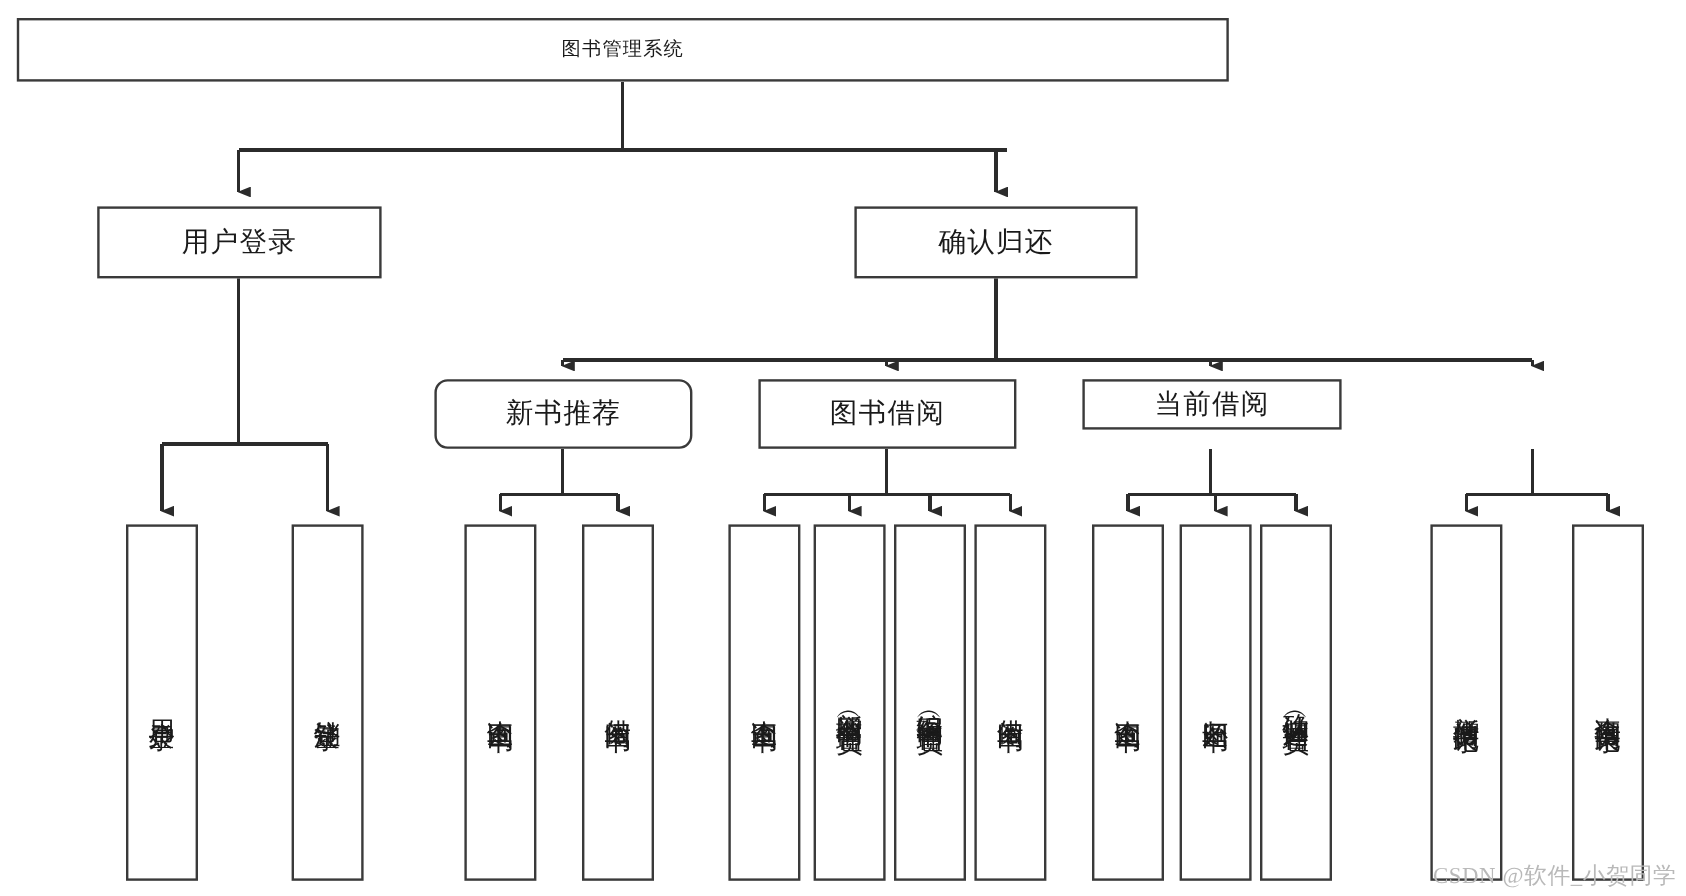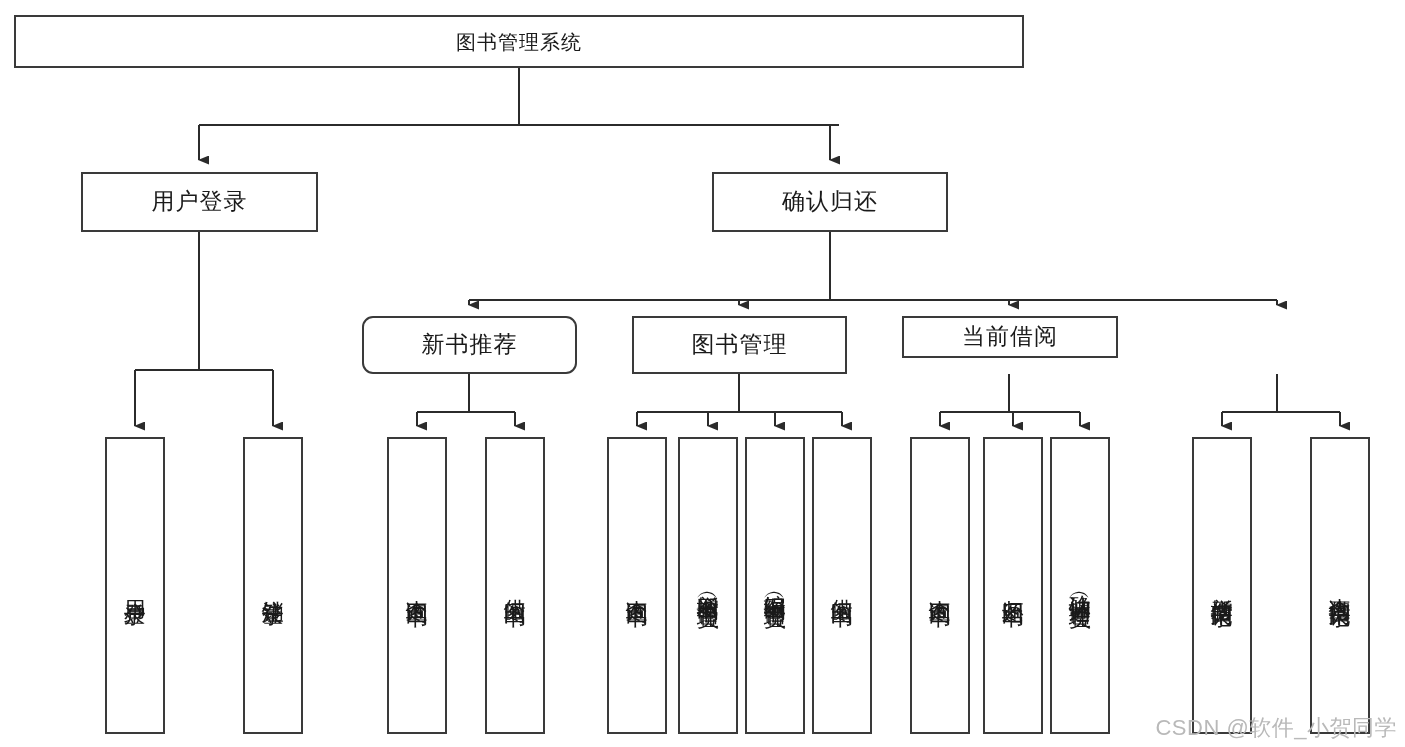--- a/index.html
+++ b/index.html
@@ -45,31 +45,32 @@
   .node.leaf .label {
     writing-mode: vertical-rl;
     text-orientation: upright;
     font-size: 22px;
     line-height: 1.25;
     letter-spacing: 2px;
     white-space: normal;
     max-height: 100%;
   }
   .node.root .label {
-    font-size: 20px;
+    font-size: 16px;
   }
   .watermark {
     position: absolute;
     right: 8px;
     bottom: 4px;
-    font-size: 22px;
+    font-size: 19px;
     color: #b9b9b9;
     letter-spacing: 0.5px;
     white-space: nowrap;
     user-select: none;
+    font-family: Liberation Serif, serif;
   }
 </style>
 </head>
 <body>
 
 <div id="canvas">
 
   <svg id="wires" viewBox="0 0 1405 747" xmlns="http://www.w3.org/2000/svg">
     <defs>
       <marker id="arrow" markerWidth="9" markerHeight="11" refX="4.5" refY="10" orient="auto" markerUnits="userSpaceOnUse">
@@ -130,21 +131,21 @@
 
   <div class="node" style="left:712px; top:172px; width:236px; height:60px;">
     <span class="label">确认归还</span>
   </div>
 
   <div class="node" style="left:362px; top:316px; width:215px; height:58px;border-radius:11px;">
     <span class="label">新书推荐</span>
   </div>
 
   <div class="node" style="left:632px; top:316px; width:215px; height:58px;">
-    <span class="label">图书管理</span>
+    <span class="label">图书借阅</span>
   </div>
 
   <div class="node" style="left:902px; top:316px; width:216px; height:42px;">
     <span class="label">当前借阅</span>
   </div>
 
 
   <div class="node leaf" style="left:105px; top:437px; width:60px; height:297px;">
     <span class="label">用户登录</span>
   </div>

